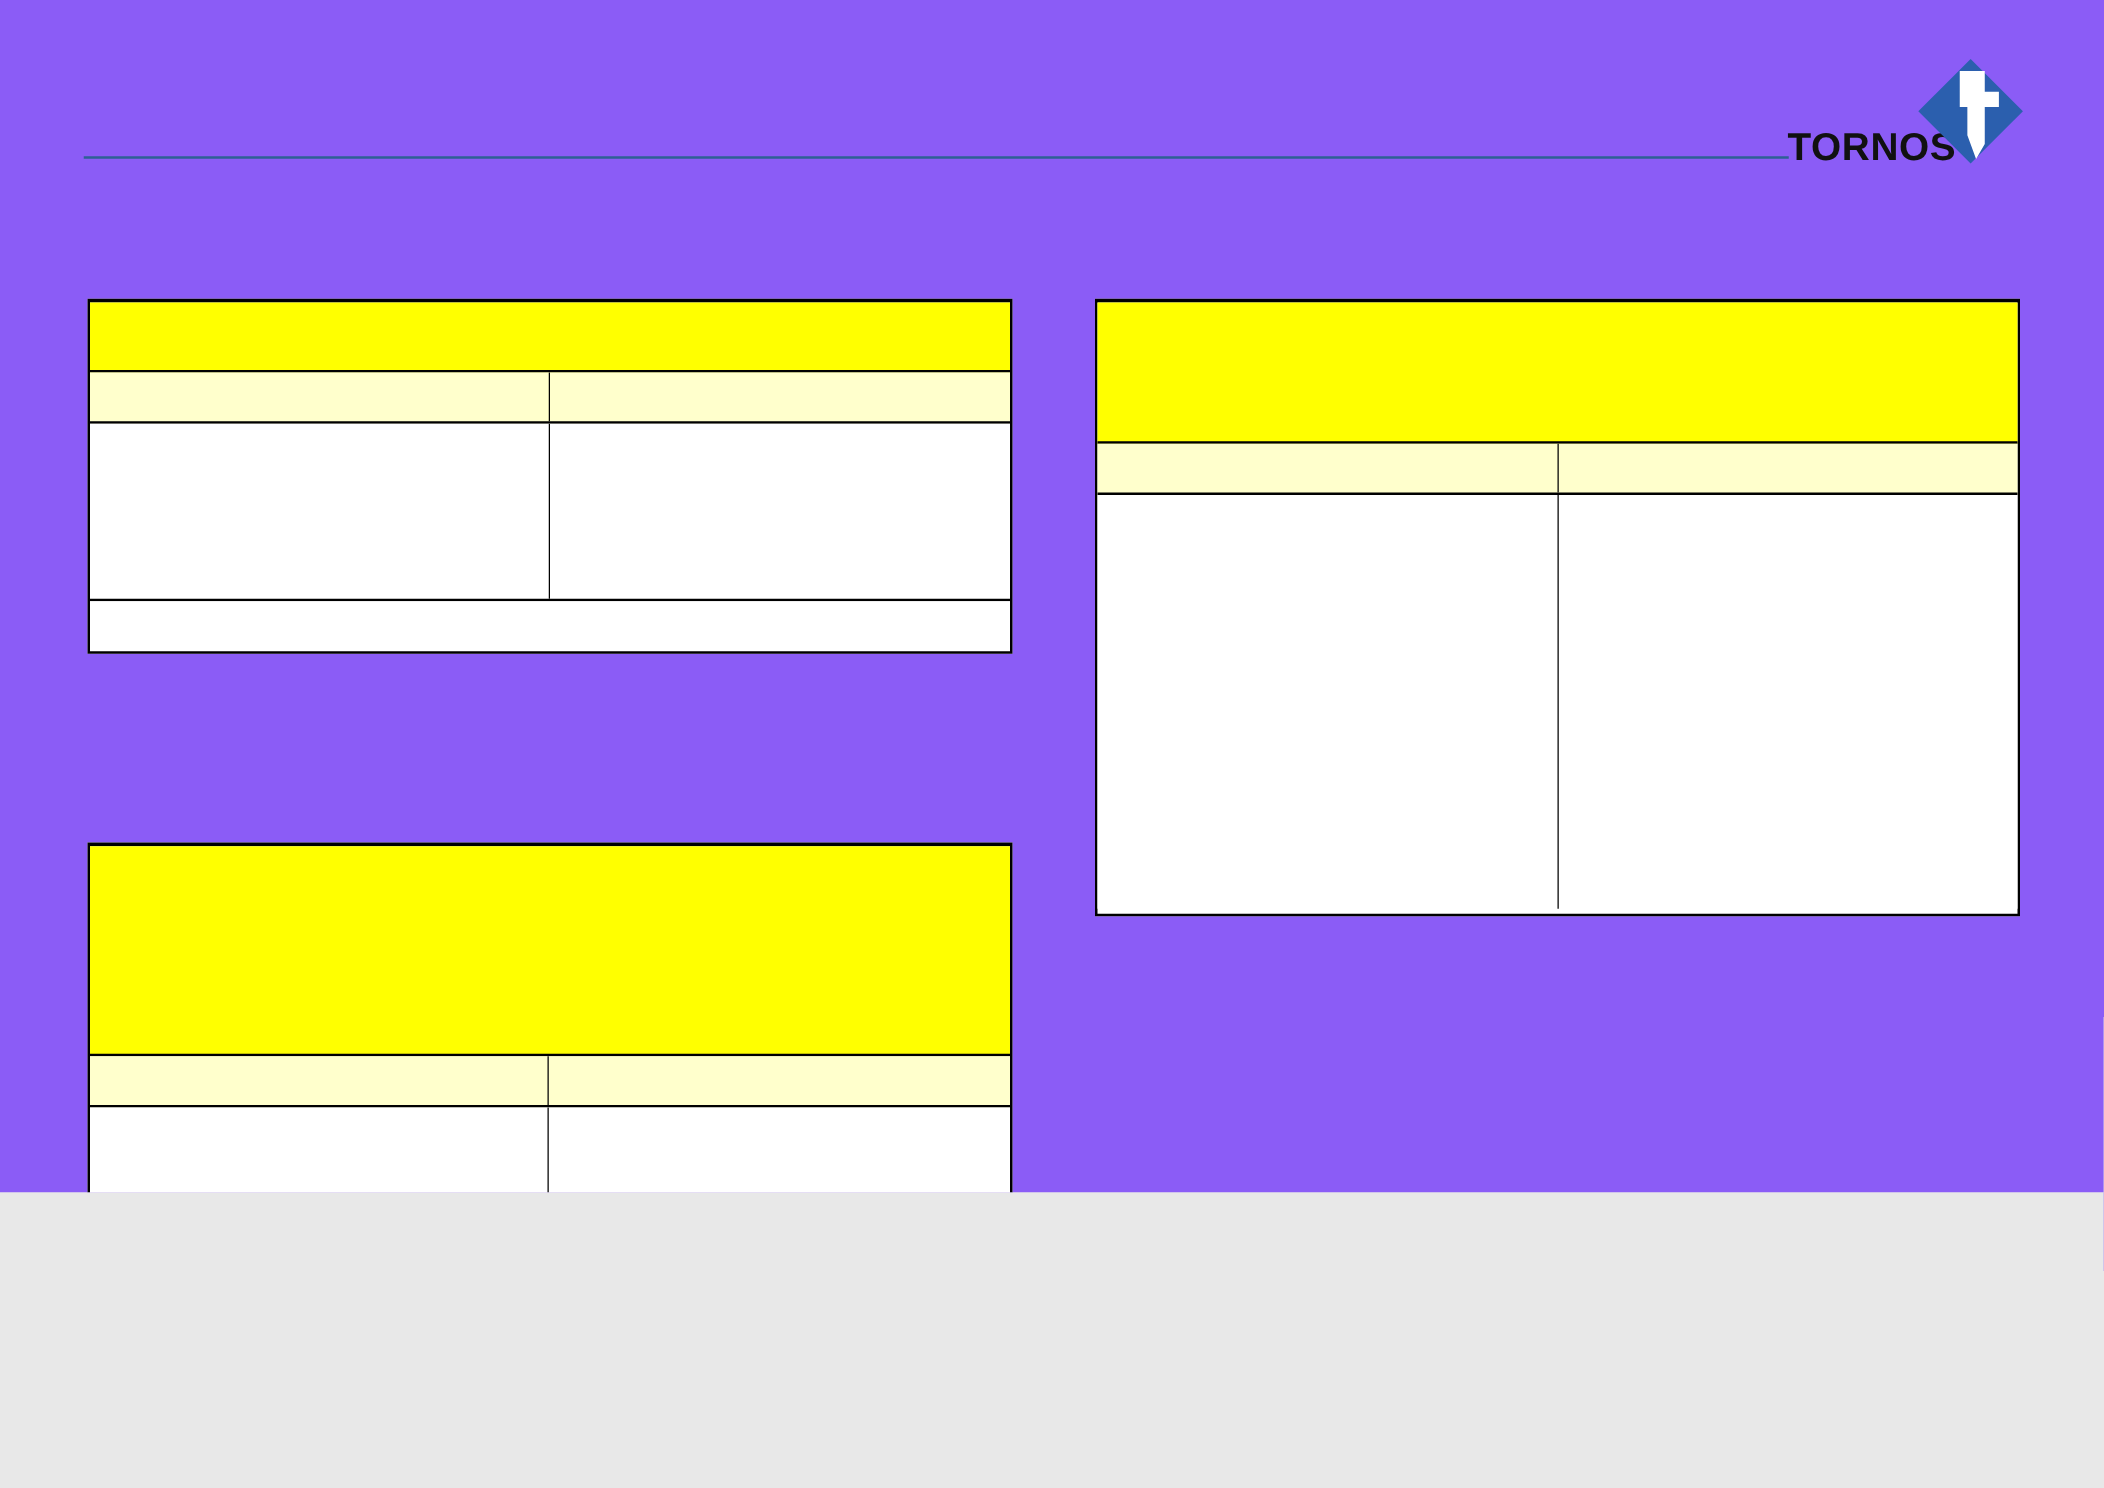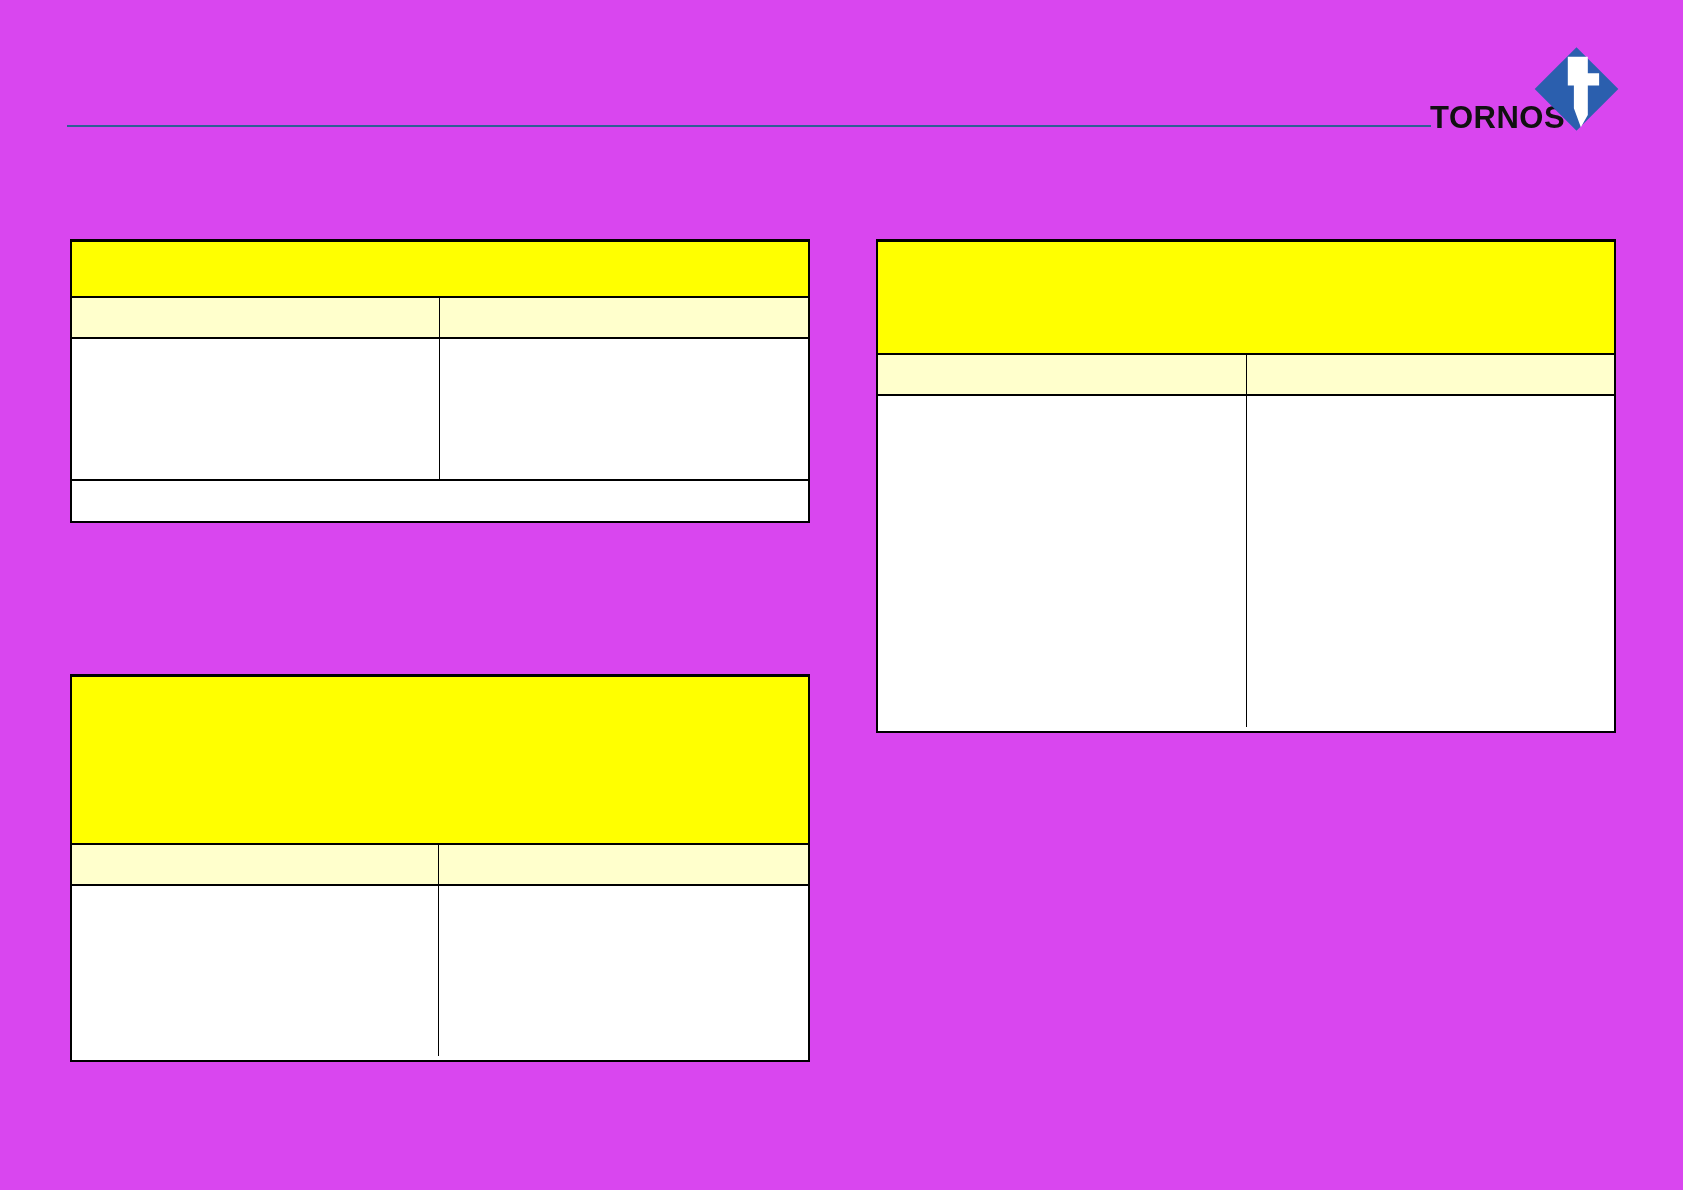--- a/index.html
+++ b/index.html
@@ -4,22 +4,22 @@
 <style>
   html, body {
     margin: 0;
     padding: 0;
     background: #e8e8e8;
     font-family: "Liberation Sans", sans-serif;
   }
   .page {
     position: relative;
     width: 1683px;
-    height: 1190px;
-    background: #d946ef;
+    height: 954px;
+    background: #8b5cf6;
     overflow: hidden;
   }
   
   .header-rule {
     position: absolute;
     left: 67px;
     top: 125px;
     width: 1364px;
     height: 2px;
     background: #2e6094;

